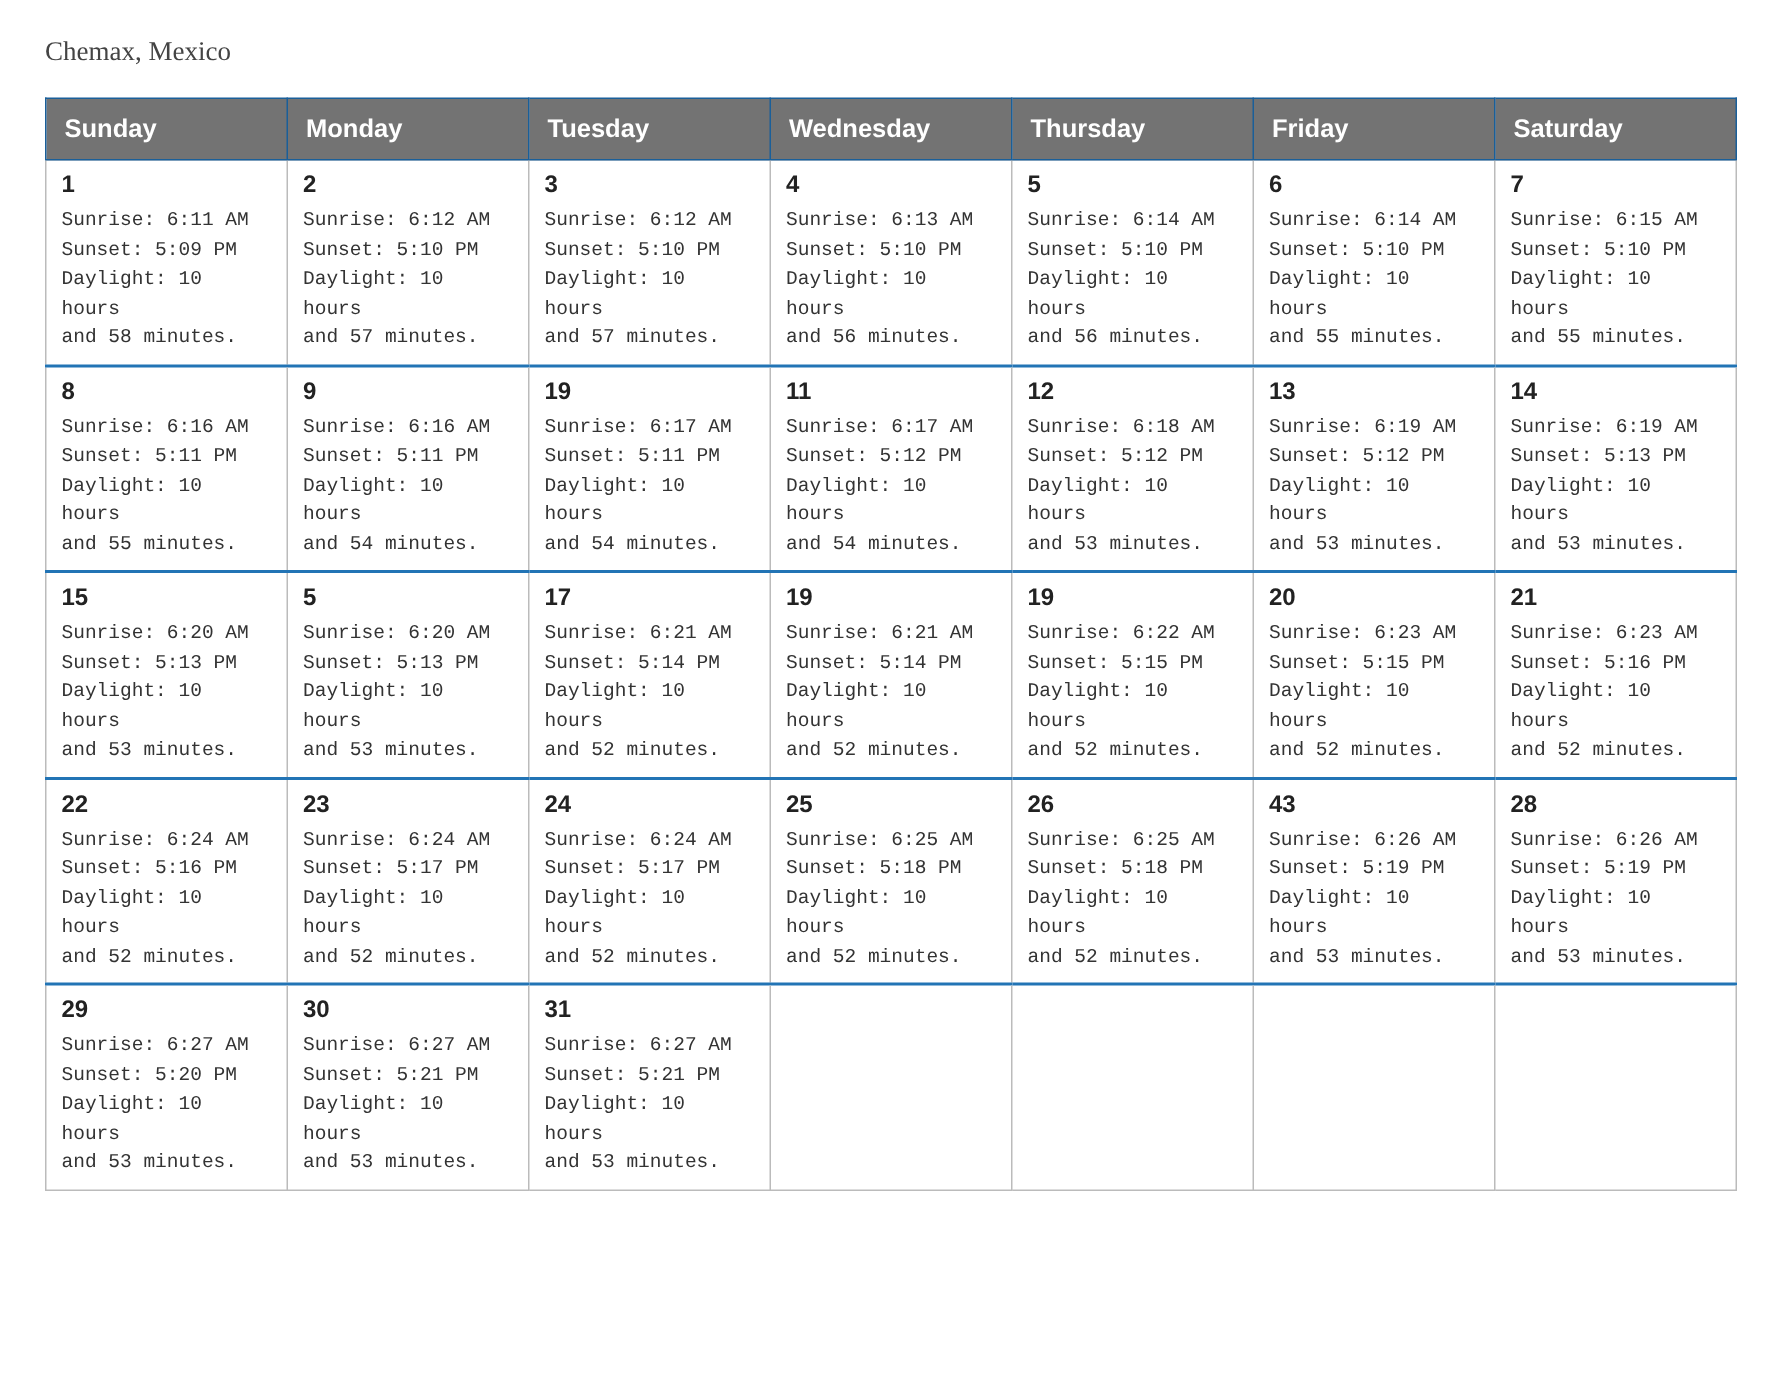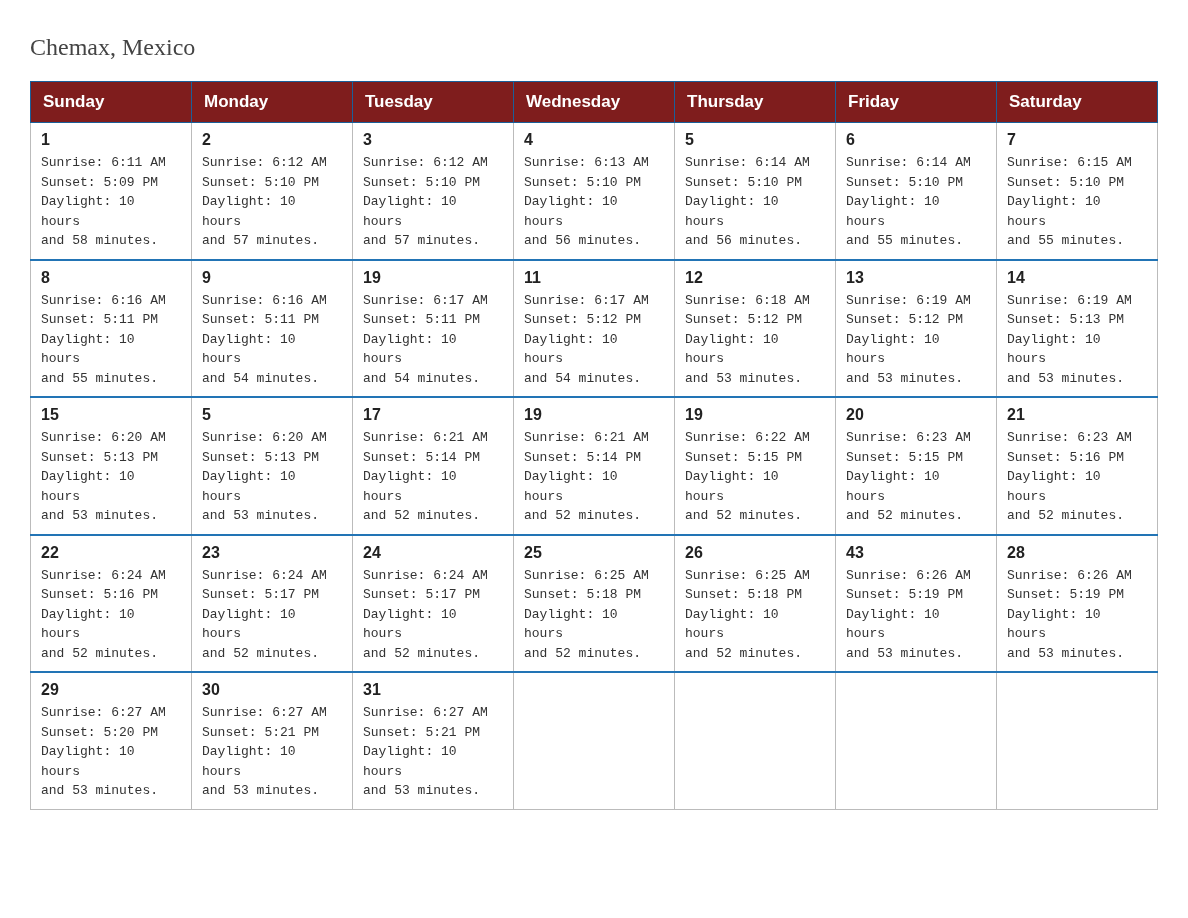--- a/index.html
+++ b/index.html
@@ -52,32 +52,32 @@
       text-align: right;
     }
     .month-title {
       font-size: 52px;
       font-weight: bold;
       color: #222;
       font-family: Georgia, serif;
       line-height: 1.1;
     }
     .location {
-      font-size: 24px;
+      font-size: 18px;
       color: #444;
       font-family: Georgia, serif;
-      margin-top: 14px;
+      margin-top: 4px;
     }
     .calendar {
       width: 100%;
       border-collapse: collapse;
       border: 1px solid #aaa;
     }
     .calendar th {
-      background-color: #7f1d1d;
+      background-color: #737373;
       color: #fff;
       font-size: 17px;
       font-weight: bold;
       padding: 10px 12px;
       text-align: left;
       border: 1px solid #1a5f99;
     }
     .calendar td {
       vertical-align: top;
       padding: 8px 10px;

